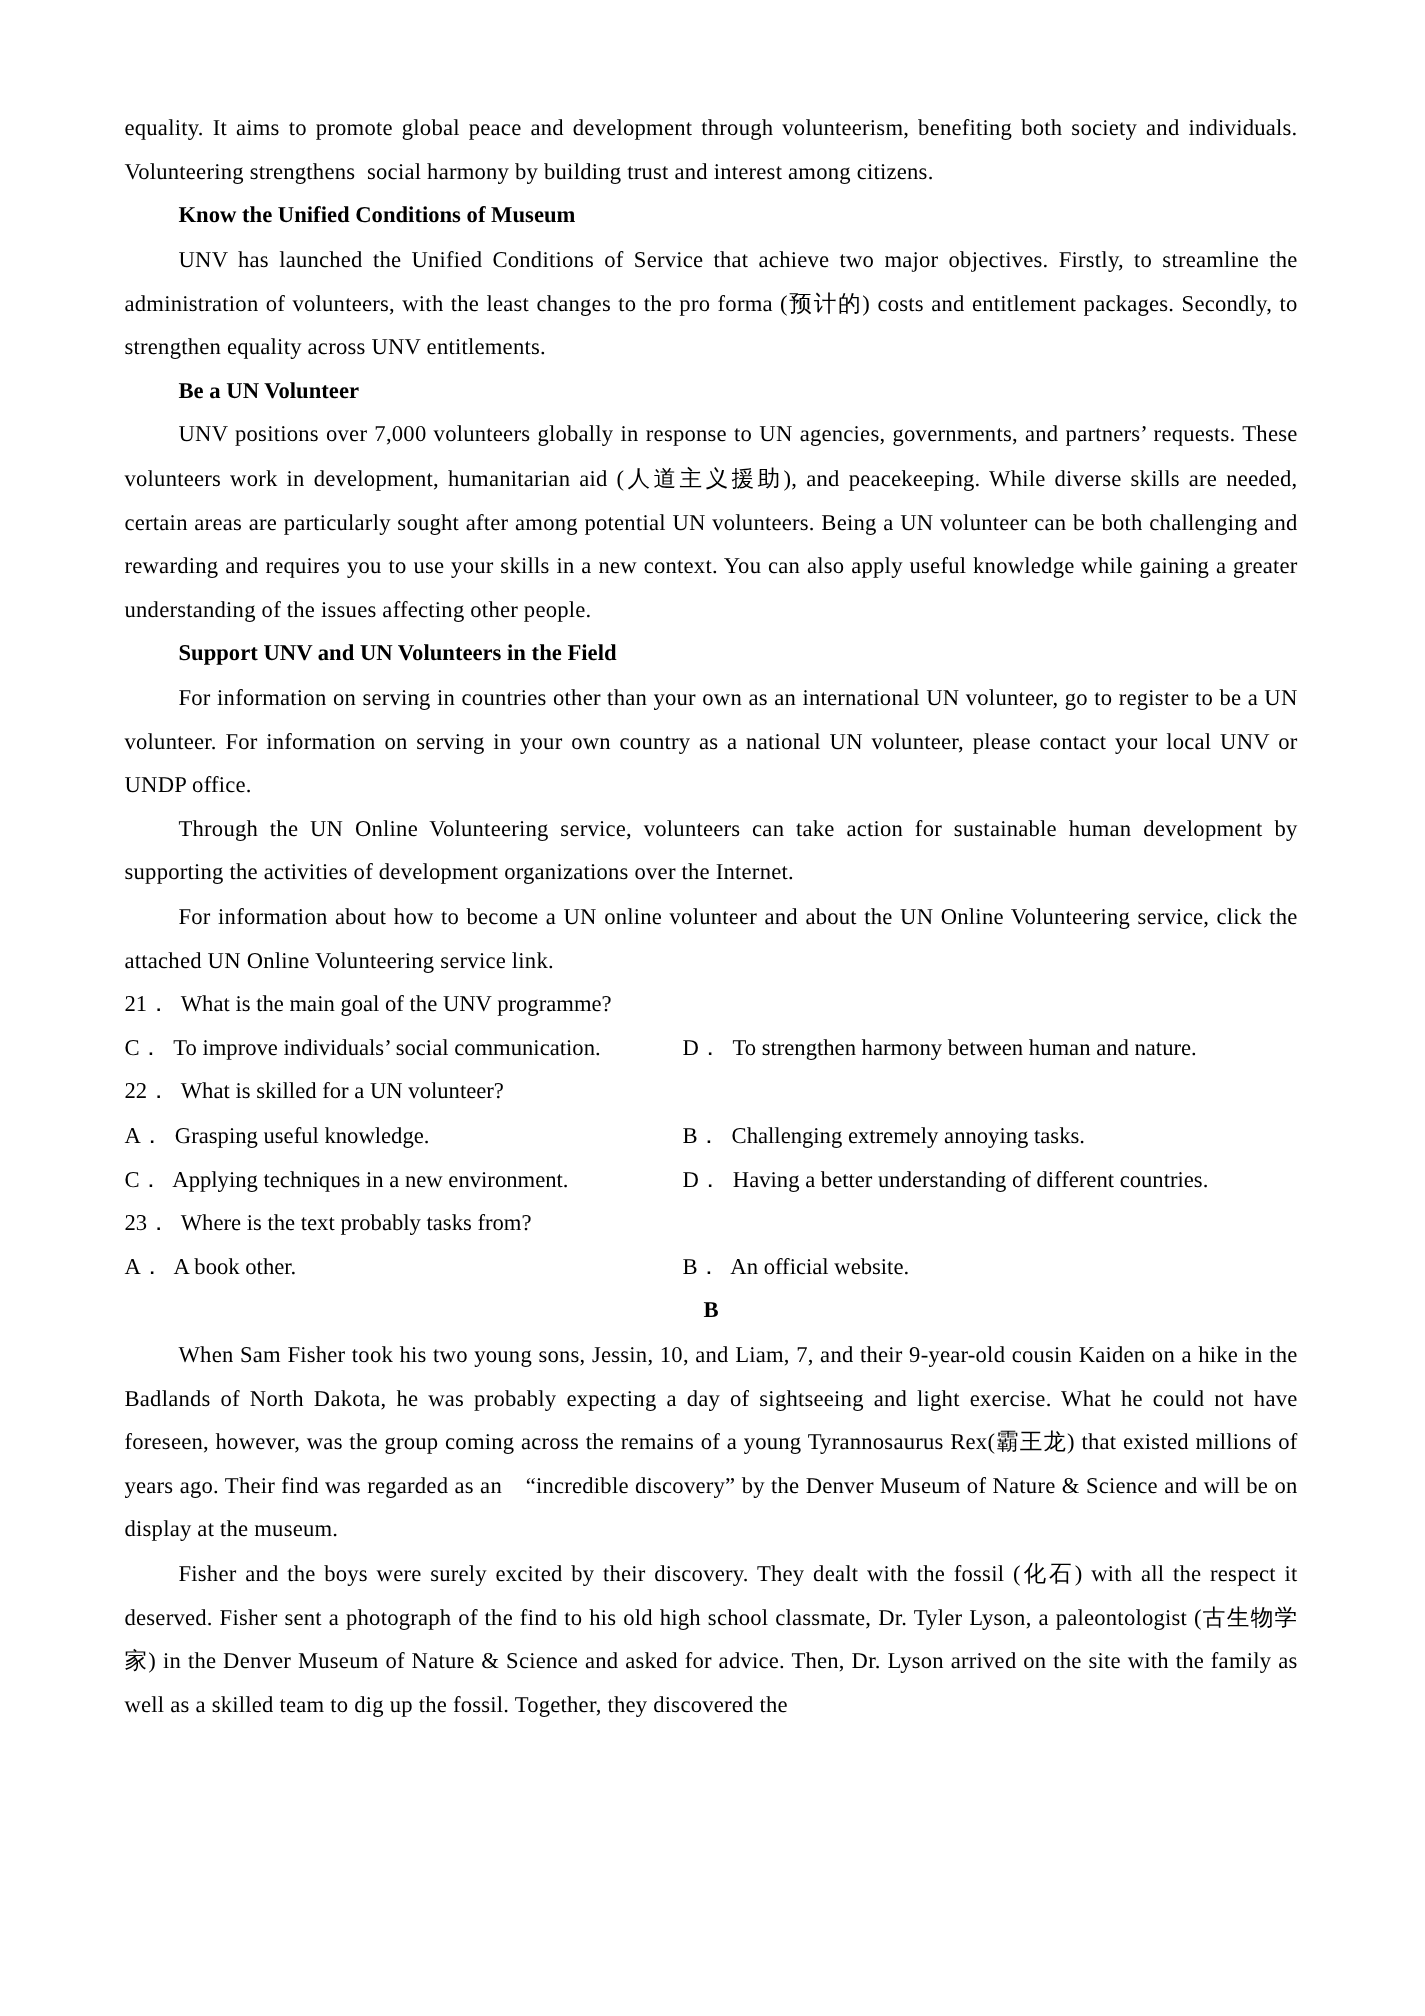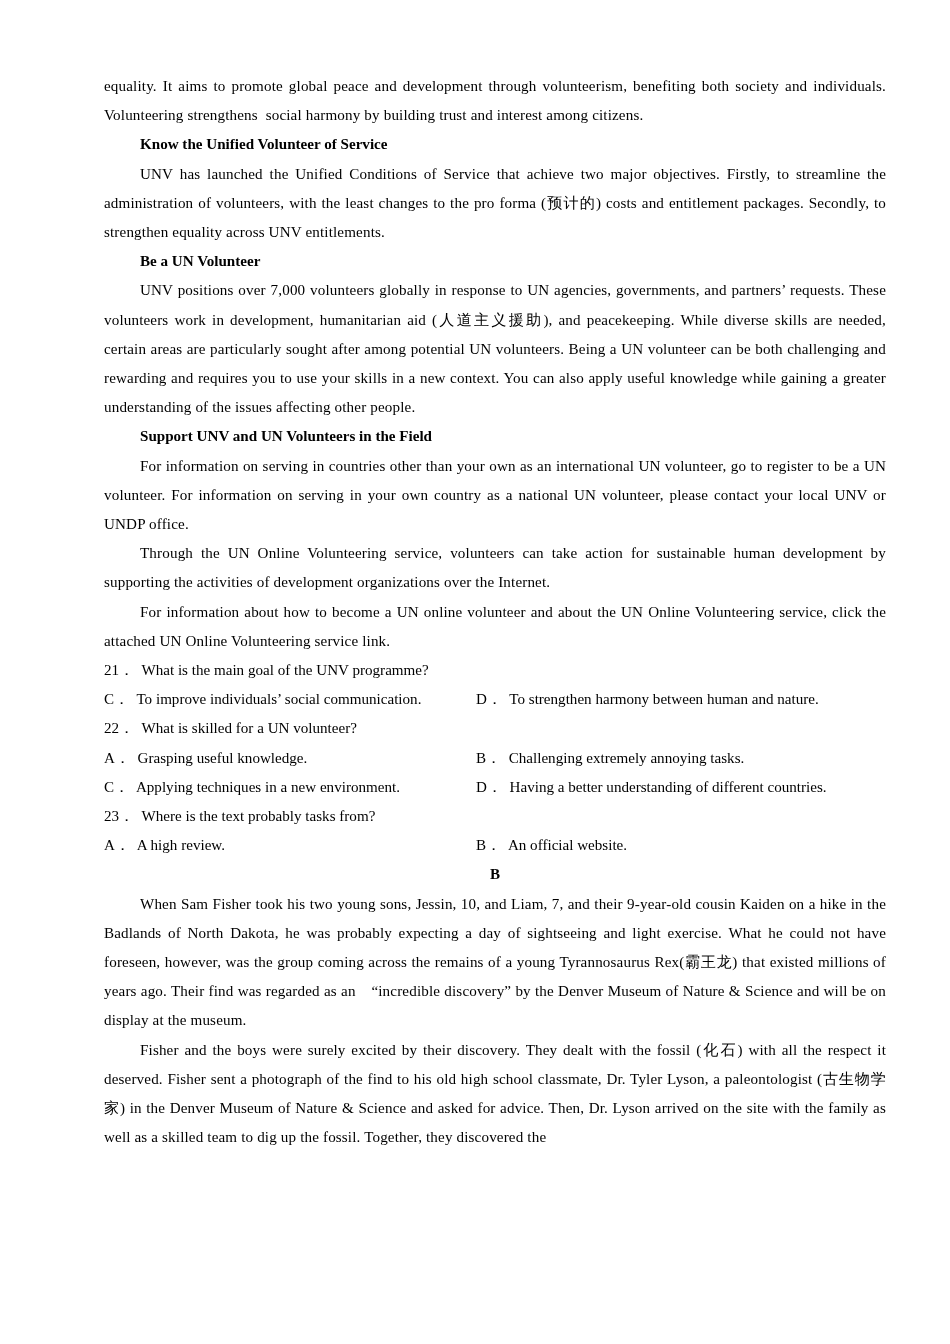--- a/index.html
+++ b/index.html
@@ -13,21 +13,20 @@
     position: relative;
     font-family: "Liberation Serif", "DejaVu Serif", serif;
     color: #000000;
     overflow: hidden;
   }
   #page {
     position: absolute;
     left: 83px;
     top: 72px;
     width: 782px;
-    margin-left: 21px;
   }
   .para {
     font-size: 15.1px;
     line-height: 29.2px;
     text-align: justify;
     text-justify: inter-word;
     margin: 0;
     white-space: pre-wrap;
     letter-spacing: 0.01em;
   }
@@ -69,21 +68,21 @@
   .opt.col-left { left: 0; }
   .opt.col-right { left: 372px; }
 </style>
 </head>
 <body>
 
 <div id="page">
 
   <p class="para">equality. It aims to promote global peace and development through volunteerism, benefiting both society and individuals. Volunteering strengthens  social harmony by building trust and interest among citizens.</p>
 
-  <p class="heading">Know the Unified Volunteer of Service</p>
+  <p class="heading">Know the Unified Conditions of Museum</p>
 
   <p class="para indent">UNV has launched the Unified Conditions of Service that achieve two major objectives. Firstly, to streamline the administration of volunteers, with the least changes to the pro forma (预计的) costs and entitlement packages. Secondly, to strengthen equality across UNV entitlements.</p>
 
   <p class="heading">Be a UN Volunteer</p>
 
   <p class="para indent">UNV positions over 7,000 volunteers globally in response to UN agencies, governments, and partners’ requests. These volunteers work in development, humanitarian aid (人道主义援助), and peacekeeping. While diverse skills are needed, certain areas are particularly sought after among potential UN volunteers. Being a UN volunteer can be both challenging and rewarding and requires you to use your skills in a new context. You can also apply useful knowledge while gaining a greater understanding of the issues affecting other people.</p>
 
   <p class="heading">Support UNV and UN Volunteers in the Field</p>
 
   <p class="para indent">For information on serving in countries other than your own as an international UN volunteer, go to register to be a UN volunteer. For information on serving in your own country as a national UN volunteer, please contact your local UNV or UNDP office.</p>
@@ -103,21 +102,21 @@
     <span class="opt col-left"><span>A．</span><span>  </span><span>Grasping useful knowledge.</span></span>
     <span class="opt col-right"><span>B．</span><span>  </span><span>Challenging extremely annoying tasks.</span></span>
   </div>
   <div class="opts">
     <span class="opt col-left"><span>C．</span><span>  </span><span>Applying techniques in a new environment.</span></span>
     <span class="opt col-right"><span>D．</span><span>  </span><span>Having a better understanding of different countries.</span></span>
   </div>
 
   <p class="qline"><span>23．</span><span>  </span><span>Where is the text probably tasks from?</span></p>
   <div class="opts">
-    <span class="opt col-left"><span>A．</span><span>  </span><span>A high review.</span></span>
+    <span class="opt col-left"><span>A．</span><span>  </span><span>A book other.</span></span>
     <span class="opt col-right"><span>B．</span><span>  </span><span>An official website.</span></span>
   </div>
 
   <p class="center-head">B</p>
 
   <p class="para indent">When Sam Fisher took his two young sons, Jessin, 10, and Liam, 7, and their 9-year-old cousin Kaiden on a hike in the Badlands of North Dakota, he was probably expecting a day of sightseeing and light exercise. What he could not have foreseen, however, was the group coming across the remains of a young Tyrannosaurus Rex(霸王龙) that existed millions of years ago. Their find was regarded as an　“incredible discovery” by the Denver Museum of Nature &amp; Science and will be on display at the museum.</p>
 
   <p class="para indent">Fisher and the boys were surely excited by their discovery. They dealt with the fossil (化石) with all the respect it deserved. Fisher sent a photograph of the find to his old high school classmate, Dr. Tyler Lyson, a paleontologist (古生物学家) in the Denver Museum of Nature &amp; Science and asked for advice. Then, Dr. Lyson arrived on the site with the family as well as a skilled team to dig up the fossil. Together, they discovered the</p>
 
 </div>

